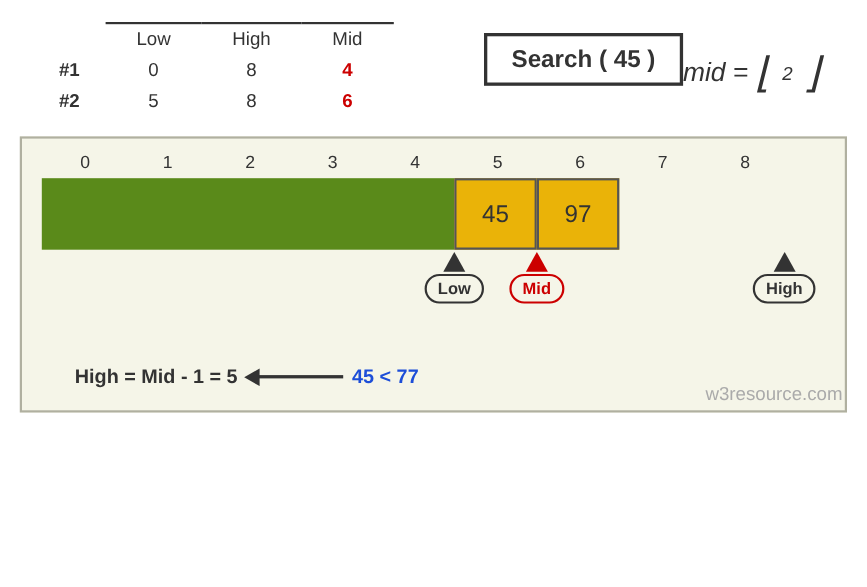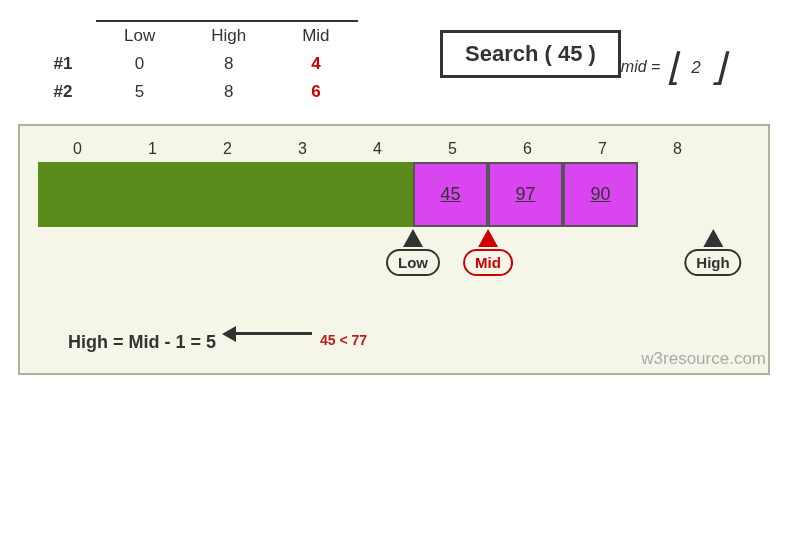--- a/index.html
+++ b/index.html
@@ -78,21 +78,21 @@
     .formula-area {
       display: flex;
       align-items: center;
       font-size: 19px;
       font-style: italic;
       color: #333;
       margin-top: 8px;
     }
     .formula-italic {
       font-style: italic;
-      font-size: 16px;
+      font-size: 24px;
       margin-right: 6px;
     }
     .formula-bracket {
       font-size: 38px;
       font-weight: 100;
       line-height: 1;
       color: #333;
     }
     .formula-fraction {
       display: inline-flex;
@@ -146,24 +146,23 @@
       height: 65px;
       background: #5a8a1a;
     }
     .array-cell {
       width: 75px;
       height: 65px;
       border: 2px solid #555;
       display: flex;
       align-items: center;
       justify-content: center;
-      font-size: 18px;
-      color: #333;
-      background: #d946ef;
-      text-decoration: underline;
+      font-size: 22px;
+      color: #333;
+      background: #eab308;
     }
 
     
     .arrow-row {
       display: flex;
       margin-top: 6px;
       position: relative;
       height: 70px;
     }
 
@@ -196,20 +195,21 @@
     }
     .label-box-red {
       border-color: #cc0000;
       color: #cc0000;
     }
 
     
     .bottom-text {
       margin-top: 28px;
       display: flex;
+      align-items: center;
       padding-left: 30px;
       font-size: 17px;
     }
     .bottom-text-bold {
       font-weight: bold;
       color: #333;
       font-size: 18px;
       margin-right: 8px;
     }
     .arrow-left {
@@ -224,23 +224,23 @@
     .arrow-left::before {
       content: '';
       position: absolute;
       left: -10px;
       top: -6px;
       border-top: 8px solid transparent;
       border-bottom: 8px solid transparent;
       border-right: 14px solid #333;
     }
     .red-text {
-      color: #b91c1c;
-      font-weight: bold;
-      font-size: 14px;
+      color: #1d4ed8;
+      font-weight: bold;
+      font-size: 18px;
     }
 
     
     .watermark {
       position: absolute;
       bottom: 4px;
       right: 2px;
       font-size: 17px;
       color: #aaa;
     }
@@ -302,21 +302,20 @@
     <div class="index-cell" style="width:75px">5</div>
     <div class="index-cell" style="width:75px">6</div>
     <div class="index-cell" style="width:75px">7</div>
     <div class="index-cell" style="width:75px">8</div>
   </div>
 
   <div class="array-row">
     <div class="array-cell-green"></div>
     <div class="array-cell">45</div>
     <div class="array-cell">97</div>
-    <div class="array-cell">90</div>
   </div>
 
   <div class="arrow-row" style="position:relative; height:75px; margin-top:2px;">
 
     <div class="arrow-label" style="left: 375px; transform: translateX(-50%); align-items:center;">
       <div class="arrow-up"></div>
       <div class="label-box">Low</div>
     </div>
 
     <div class="arrow-label" style="left: 450px; transform: translateX(-50%); align-items:center;">

